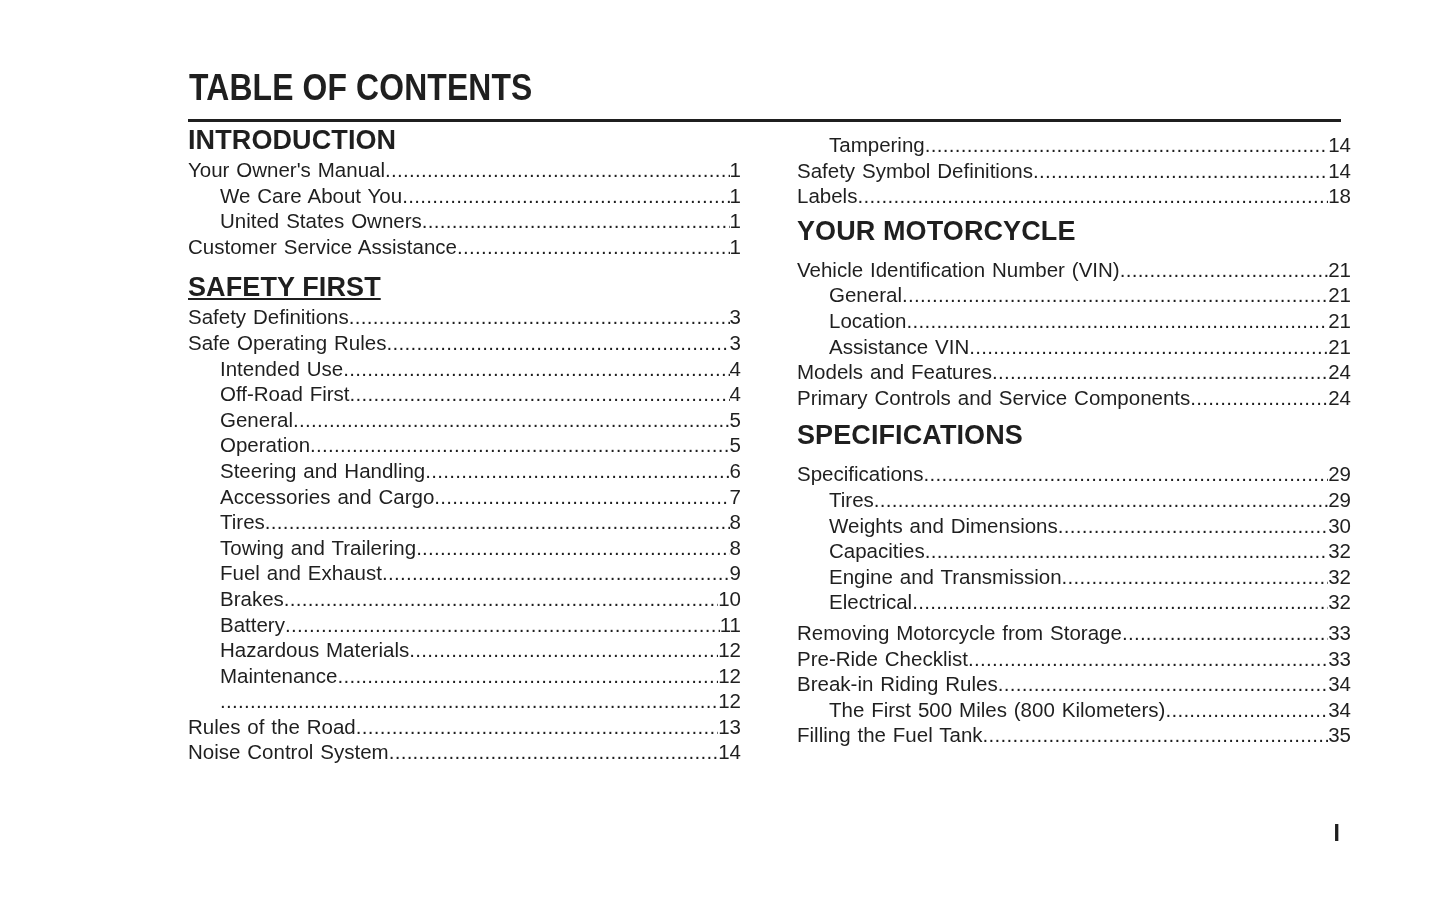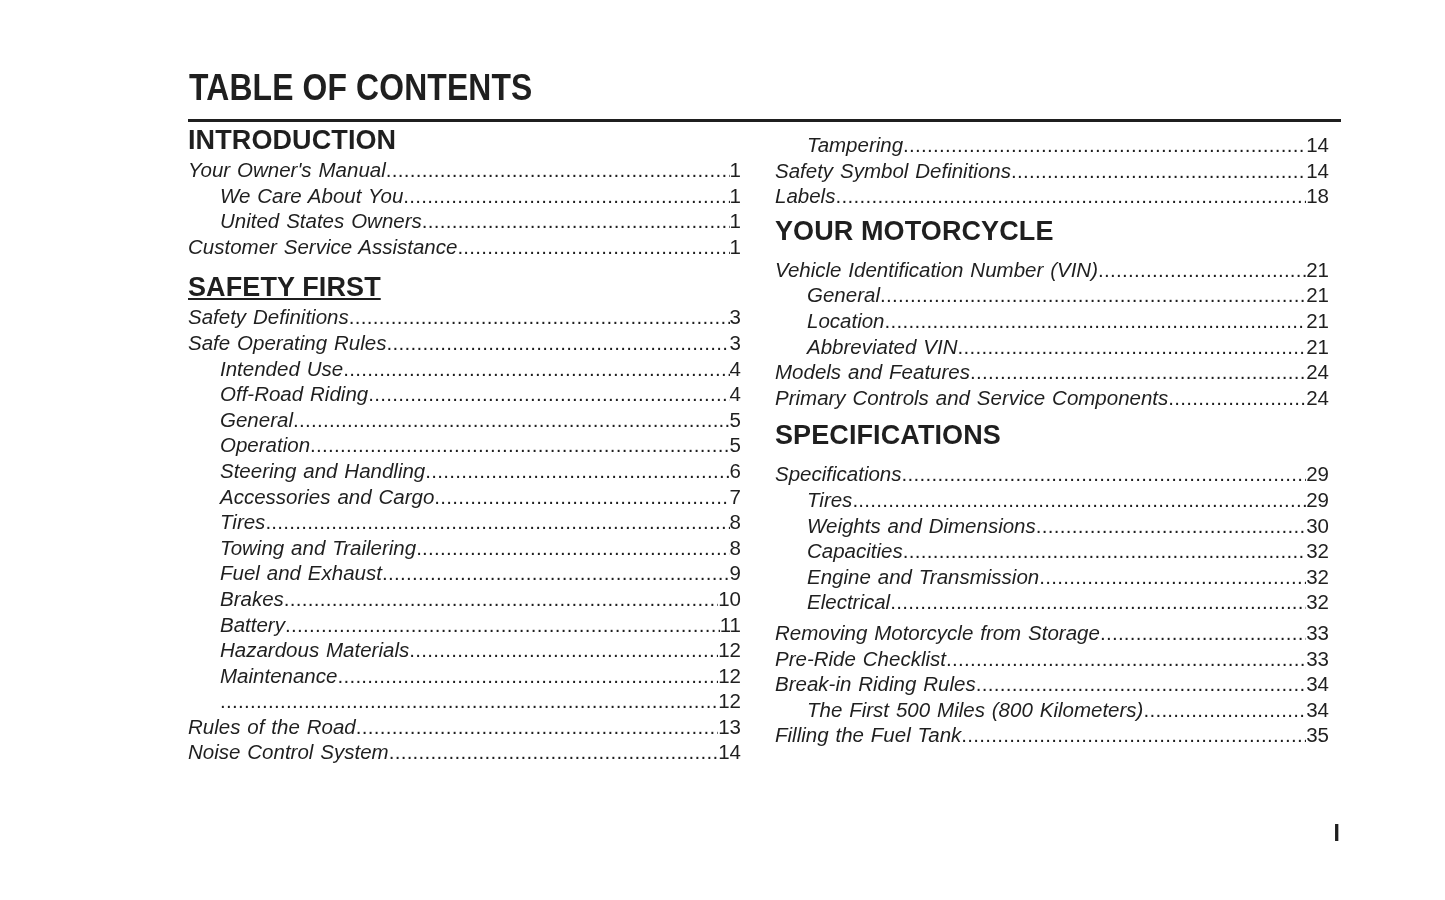--- a/index.html
+++ b/index.html
@@ -45,21 +45,21 @@
     width: 1153px;
     height: 3px;
     background: var(--text);
   }
   .columns {
     position: absolute;
     left: 188px;
     top: 122px;
     width: 1153px;
     display: flex;
-    gap: 34px;
+    gap: 56px;
   }
   .col { width: 553px; flex: 0 0 553px; }
   .col.col-right { width: 554px; flex: 0 0 554px; }
 
   section h2 {
     margin: 8px 0 0 0;
     font-size: 27px;
     font-weight: bold;
     line-height: 32px;
     white-space: nowrap;
@@ -78,21 +78,21 @@
   section.continuation .entries { margin-top: 10px; }
 
   .toc-entry {
     display: flex;
     align-items: baseline;
     font-size: 20.5px;
     line-height: 25.6px;
     word-spacing: 1.2px;
   }
   .toc-entry.indent-1 { padding-left: 32px; }
-  .toc-entry .label { white-space: nowrap; flex: 0 0 auto; font-style: italic; }
+  .toc-entry .label { white-space: nowrap; flex: 0 0 auto; }
   .toc-entry .dots {
     flex: 1 1 auto;
     overflow: hidden;
     white-space: nowrap;
     word-spacing: 0;
     letter-spacing: 0.3px;
   }
   .toc-entry .pagenum { white-space: nowrap; flex: 0 0 auto; }
 
   .folio {
@@ -151,21 +151,21 @@
               <span class="label">Safe Operating Rules</span>
               <span class="dots">....................................................................................................................................................................................</span>
               <span class="pagenum">3</span>
             </div>
             <div class="toc-entry indent-1">
               <span class="label">Intended Use</span>
               <span class="dots">....................................................................................................................................................................................</span>
               <span class="pagenum">4</span>
             </div>
             <div class="toc-entry indent-1">
-              <span class="label">Off-Road Riding</span>
+              <span class="label">Off-Road First</span>
               <span class="dots">....................................................................................................................................................................................</span>
               <span class="pagenum">4</span>
             </div>
             <div class="toc-entry indent-1">
               <span class="label">General</span>
               <span class="dots">....................................................................................................................................................................................</span>
               <span class="pagenum">5</span>
             </div>
             <div class="toc-entry indent-1">
               <span class="label">Operation</span>
@@ -266,21 +266,21 @@
               <span class="label">General</span>
               <span class="dots">....................................................................................................................................................................................</span>
               <span class="pagenum">21</span>
             </div>
             <div class="toc-entry indent-1">
               <span class="label">Location</span>
               <span class="dots">....................................................................................................................................................................................</span>
               <span class="pagenum">21</span>
             </div>
             <div class="toc-entry indent-1">
-              <span class="label">Abbreviated VIN</span>
+              <span class="label">Assistance VIN</span>
               <span class="dots">....................................................................................................................................................................................</span>
               <span class="pagenum">21</span>
             </div>
             <div class="toc-entry">
               <span class="label">Models and Features</span>
               <span class="dots">....................................................................................................................................................................................</span>
               <span class="pagenum">24</span>
             </div>
             <div class="toc-entry">
               <span class="label">Primary Controls and Service Components</span>

